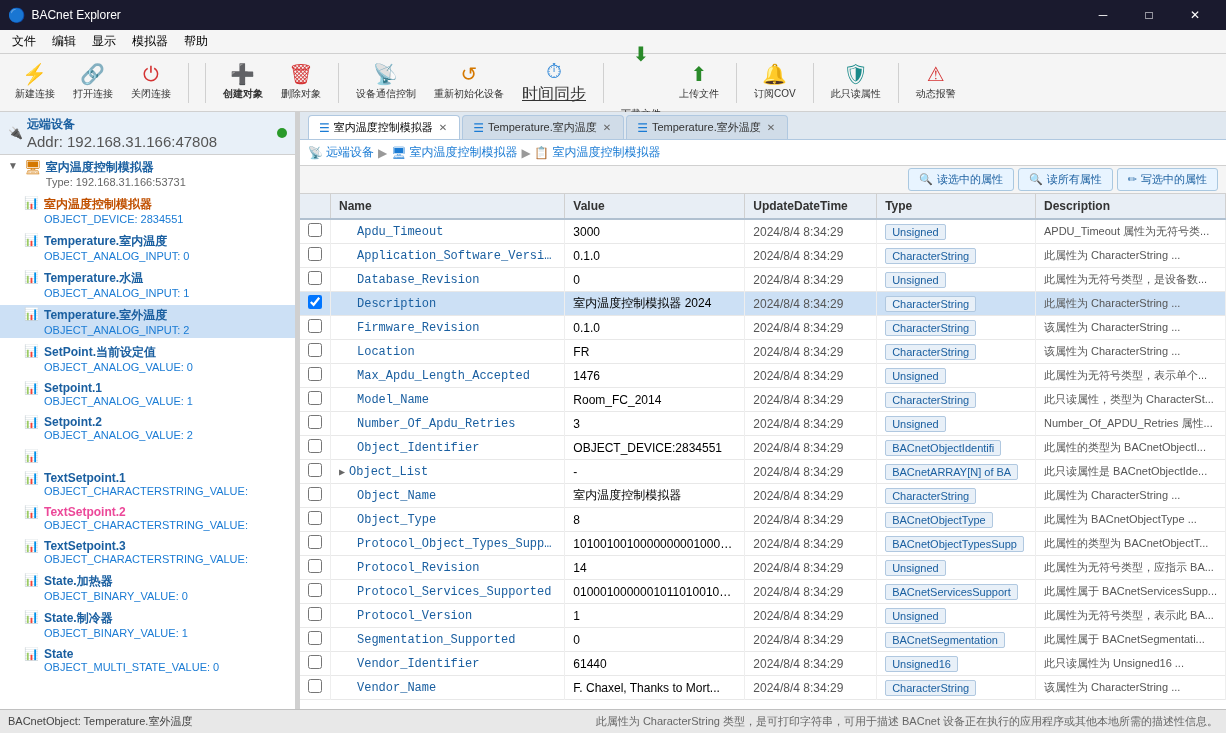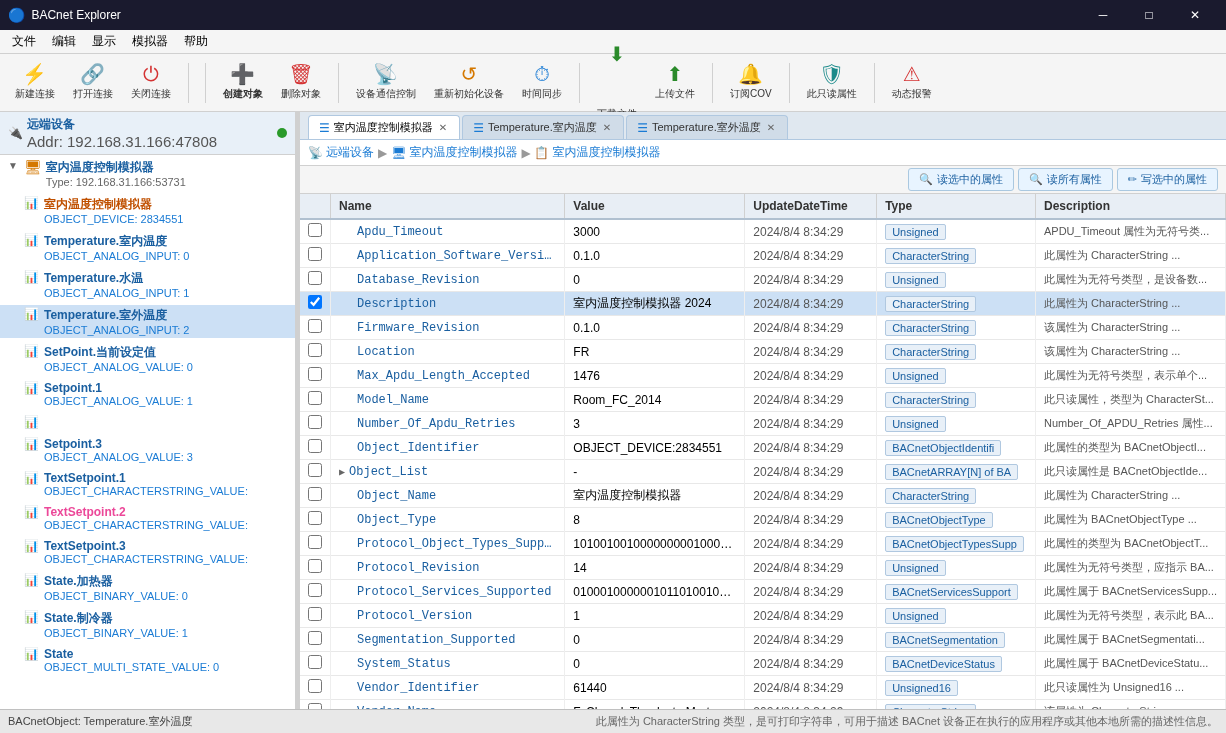--- a/index.html
+++ b/index.html
@@ -215,21 +215,21 @@
     <div class="toolbar-btn">
       <span class="icon orange">📡</span>
       <span style="font-size: 10px;">设备通信控制</span>
     </div>
     <div class="toolbar-btn">
       <span class="icon orange">↺</span>
       <span style="font-size: 10px;">重新初始化设备</span>
     </div>
     <div class="toolbar-btn">
       <span class="icon blue">⏱</span>
-      <span style="font-size: 10px;">时间同步</span>
+      <span style="font-size: 16px; text-decoration: underline;">时间同步</span>
     </div>
     <div class="toolbar-sep"></div>
     <div class="toolbar-btn">
       <span class="icon green">⬇</span>
       <span style="font-size: 10px; margin-top: 40px;">下载文件</span>
     </div>
     <div class="toolbar-btn">
       <span class="icon green">⬆</span>
       <span style="font-size: 10px;">上传文件</span>
     </div>
@@ -322,29 +322,29 @@
     <span class="node-icon" style="font-size:12px;">📊</span>
     <div class="node-content">
       <div class="name" style="color:#1a5fa0">Setpoint.1</div>
       <div class="sub blue">OBJECT_ANALOG_VALUE: 1</div>
     </div>
   </div>
         </div>
         <div class="sidebar-node">
           <div class="node-row " style="padding-left: 24px;">
     <span class="node-icon" style="font-size:12px;">📊</span>
-  </div>
-        </div>
-        <div class="sidebar-node">
-          <div class="node-row " style="padding-left: 24px;">
-    <span class="node-icon" style="font-size:12px;">📊</span>
-    <div class="node-content">
-      <div class="name" style="color:#1a5fa0">Setpoint.3</div>
-      <div class="sub blue">OBJECT_ANALOG_VALUE: 3</div>
-    </div>
+    <div class="node-content">
+      <div class="name" style="color:#1a5fa0">Setpoint.2</div>
+      <div class="sub blue">OBJECT_ANALOG_VALUE: 2</div>
+    </div>
+  </div>
+        </div>
+        <div class="sidebar-node">
+          <div class="node-row " style="padding-left: 24px;">
+    <span class="node-icon" style="font-size:12px;">📊</span>
   </div>
         </div>
         <div class="sidebar-node">
           <div class="node-row " style="padding-left: 24px;">
     <span class="node-icon" style="font-size:12px;">📊</span>
     <div class="node-content">
       <div class="name" style="color:#1a5fa0">TextSetpoint.1</div>
       <div class="sub blue">OBJECT_CHARACTERSTRING_VALUE:</div>
     </div>
   </div>
@@ -669,32 +669,20 @@
     <td class="td-value">0</td>
     <td class="td-time">2024/8/4 8:34:29</td>
     <td><span class="type-badge">BACnetSegmentation</span></td>
     <td class="td-desc">此属性属于 BACnetSegmentati...</td>
   </tr>
             <tr>
     <td style="text-align:center;">
       <input type="checkbox" class="row-checkbox" style="">
     </td>
     <td class="td-name">
-      <span style="display:inline-block;width:14px;margin-right:4px;"></span>System_Status
-    </td>
-    <td class="td-value">0</td>
-    <td class="td-time">2024/8/4 8:34:29</td>
-    <td><span class="type-badge">BACnetDeviceStatus</span></td>
-    <td class="td-desc">此属性属于 BACnetDeviceStatu...</td>
-  </tr>
-            <tr>
-    <td style="text-align:center;">
-      <input type="checkbox" class="row-checkbox" style="">
-    </td>
-    <td class="td-name">
       <span style="display:inline-block;width:14px;margin-right:4px;"></span>Vendor_Identifier
     </td>
     <td class="td-value">61440</td>
     <td class="td-time">2024/8/4 8:34:29</td>
     <td><span class="type-badge">Unsigned16</span></td>
     <td class="td-desc">此只读属性为 Unsigned16 ...</td>
   </tr>
             <tr>
     <td style="text-align:center;">
       <input type="checkbox" class="row-checkbox" style="">

